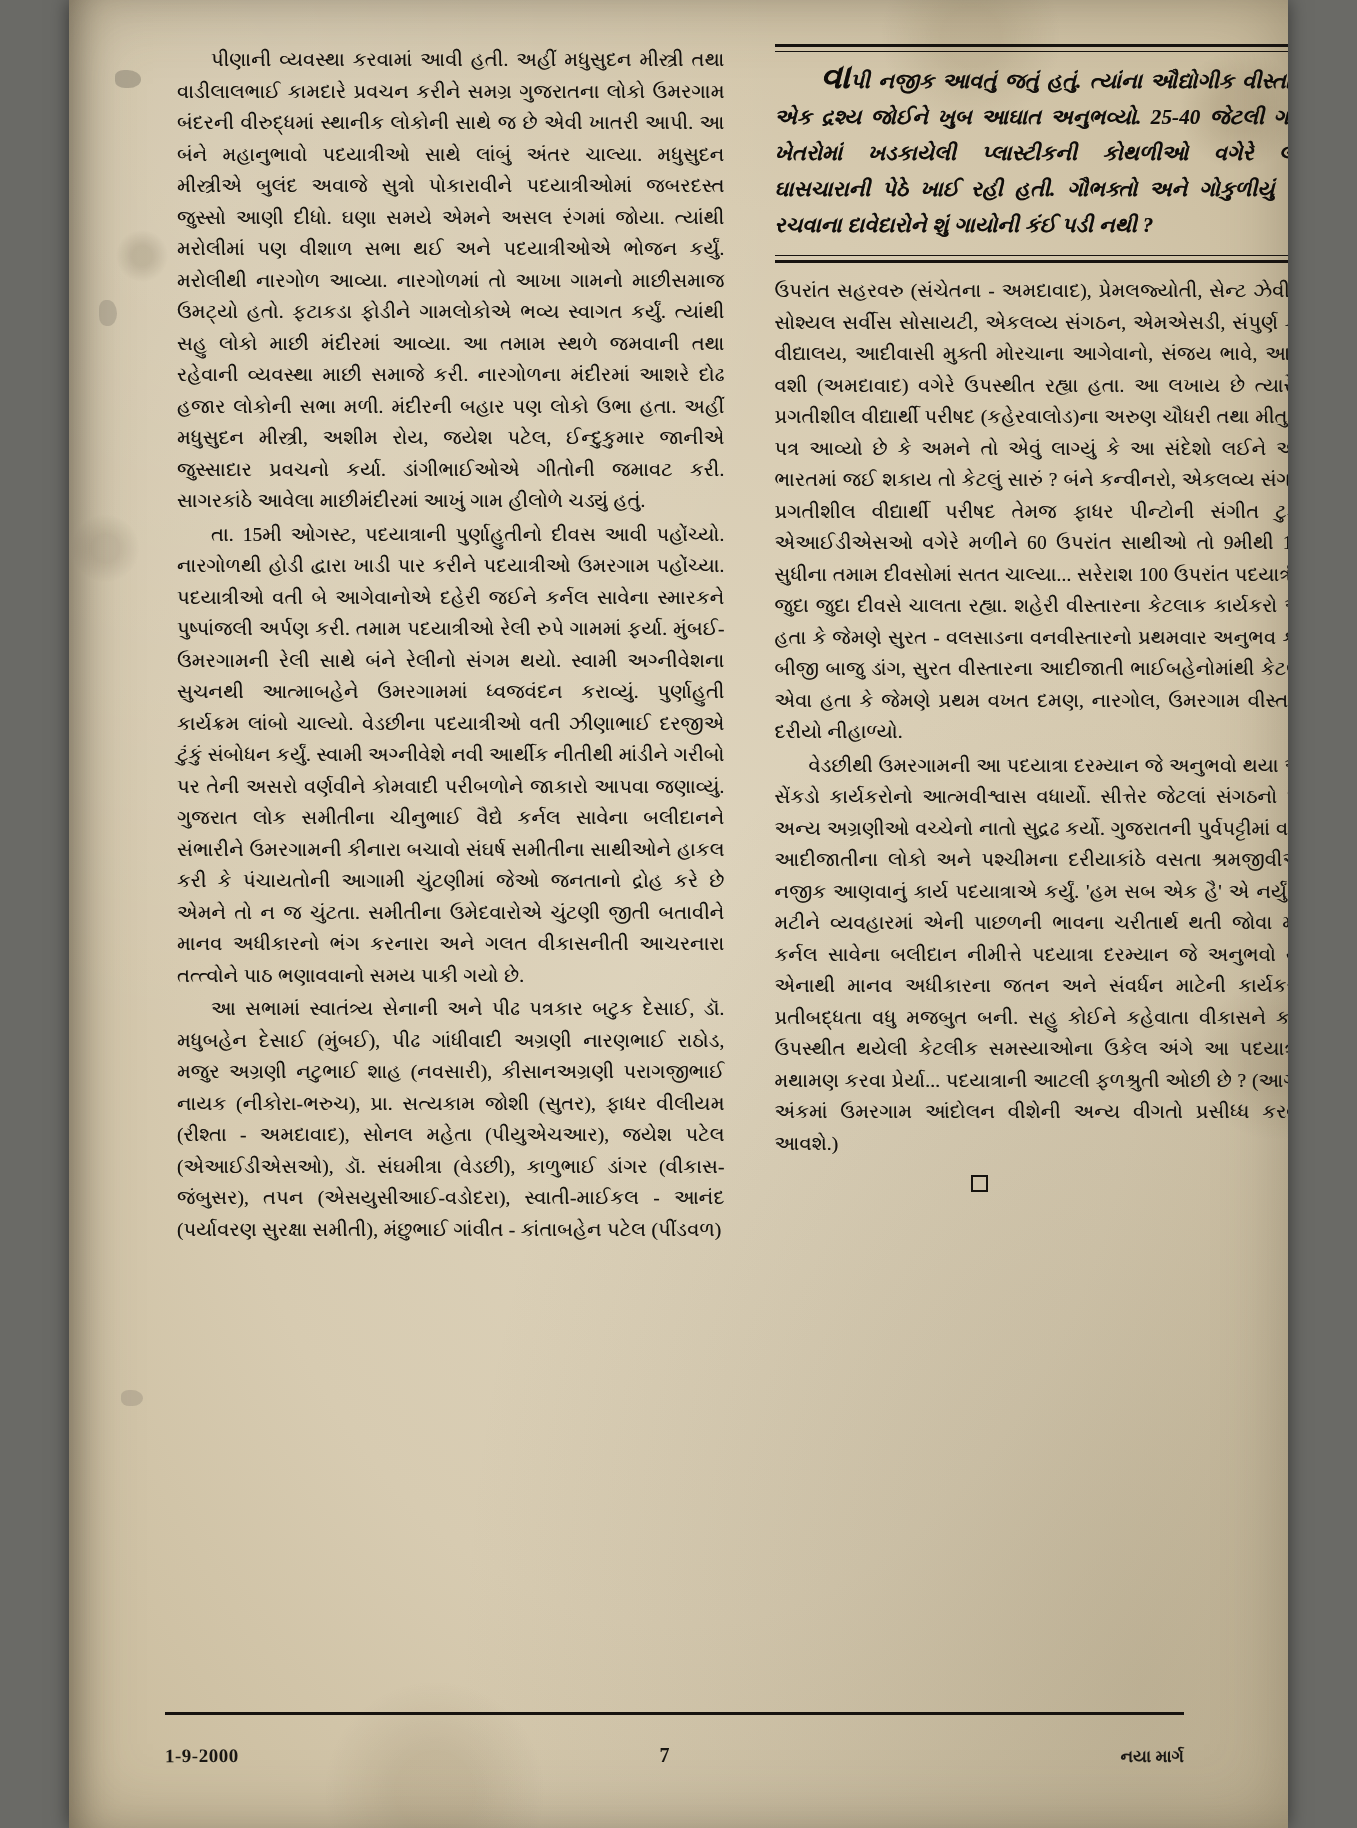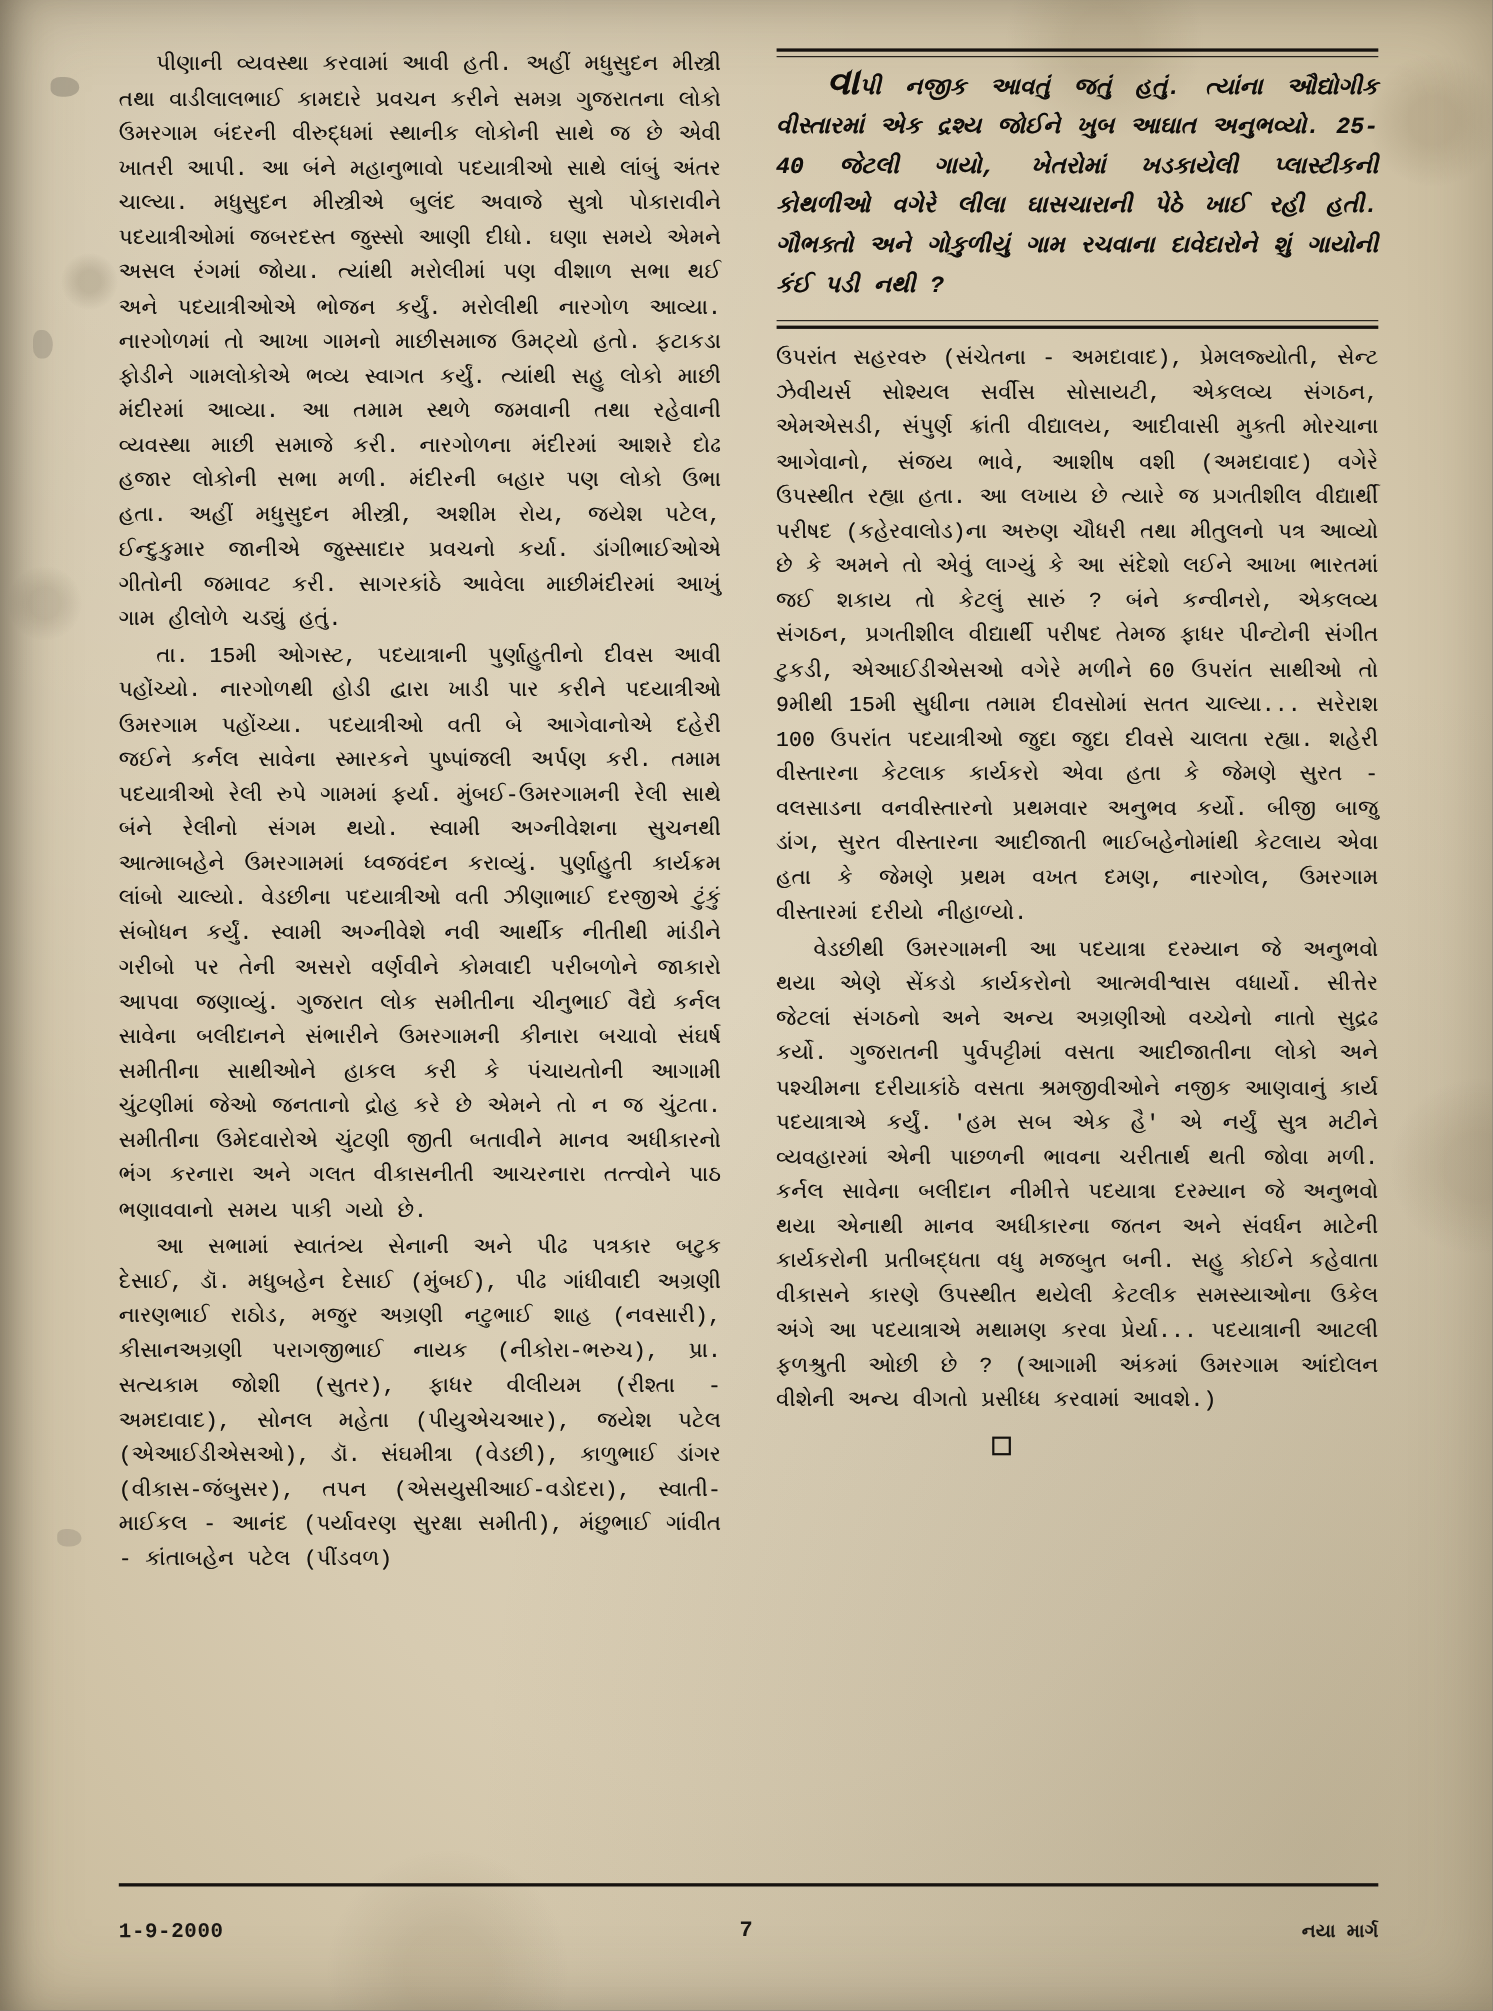--- a/index.html
+++ b/index.html
@@ -3,31 +3,32 @@
 <meta charset="utf-8">
 <title>Scanned Magazine Page</title>
 <style>
   html, body {
     margin: 0;
     padding: 0;
     background: #6a6a66;
   }
   .page {
     position: relative;
-    width: 1357px;
+    width: 1203px;
     height: 1828px;
     margin: 0 auto;
     background:
       radial-gradient(ellipse at 12% 8%, rgba(255,255,255,0.18) 0%, rgba(255,255,255,0) 38%),
       radial-gradient(ellipse at 88% 92%, rgba(120,110,85,0.22) 0%, rgba(120,110,85,0) 45%),
       radial-gradient(ellipse at 50% 50%, #ded4bd 0%, #d7cbb1 55%, #c9bb9c 100%);
     overflow: hidden;
-    font-family: Liberation Mono, monospace;
+    font-family: Liberation Serif, serif;
     color: #1a1713;
     box-shadow: 0 0 18px rgba(0,0,0,0.5);
+    padding-left: 16px;
   }
   
   .grain {
     position: absolute;
     inset: 0;
     pointer-events: none;
     background-image:
       radial-gradient(circle at 6% 14%, rgba(90,80,60,0.16) 0 10px, rgba(90,80,60,0) 26px),
       radial-gradient(circle at 3% 30%, rgba(90,80,60,0.13) 0 14px, rgba(90,80,60,0) 34px),
       radial-gradient(circle at 96% 6%, rgba(120,105,75,0.15) 0 22px, rgba(120,105,75,0) 60px),
@@ -112,21 +113,21 @@
   .endmark {
     display: inline-block;
     width: 13px;
     height: 13px;
     border: 2px solid #15120e;
     margin: 14px 0 0 196px;
   }
   
   .footer {
     position: absolute;
-    left: 108px;
+    left: 96px;
     right: 104px;
     top: 1712px;
     height: 46px;
     border-top: 3px solid #171310;
     display: flex;
     align-items: flex-end;
     justify-content: space-between;
     padding-top: 6px;
     font-size: 19px;
     font-weight: 700;

